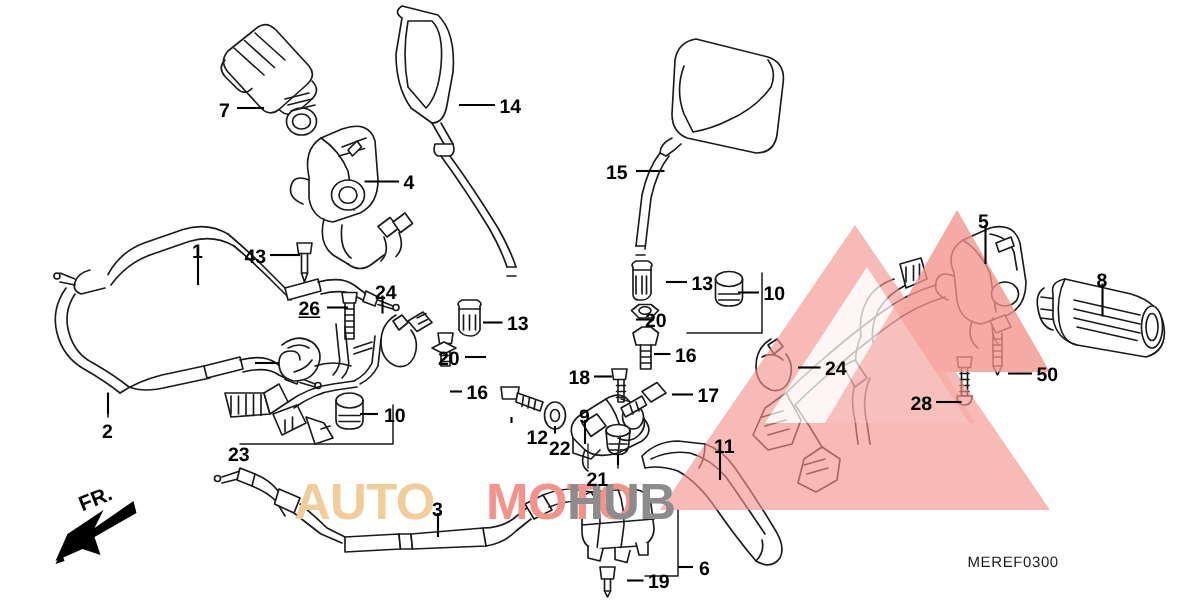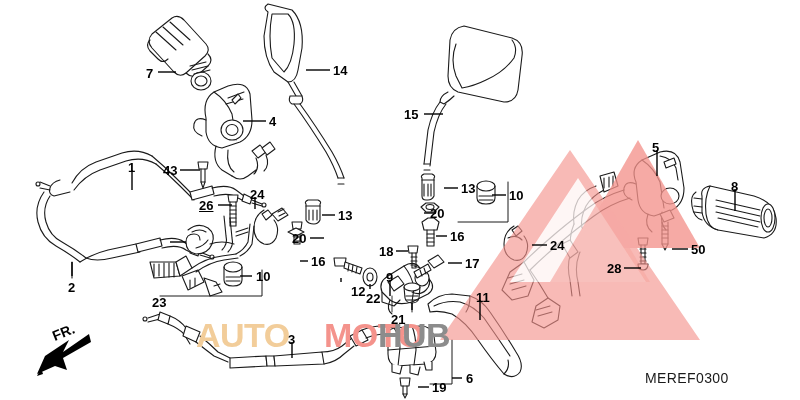--- a/index.html
+++ b/index.html
@@ -34,21 +34,21 @@
     font-size: 13px;
     color: #000000;
     line-height: 1;
     white-space: nowrap;
   }
   #footer-code {
     position: absolute;
     left: 645px;
     top: 370px;
     font-family: "Liberation Sans", sans-serif;
-    font-size: 14px;
+    font-size: 10px;
     letter-spacing: 0.4px;
     color: #1a1a1a;
     z-index: 5;
   }
   .wm-text {
     position: absolute;
     font-family: "Liberation Sans", sans-serif;
     font-weight: bold;
     font-size: 34px;
     letter-spacing: -0.5px;

